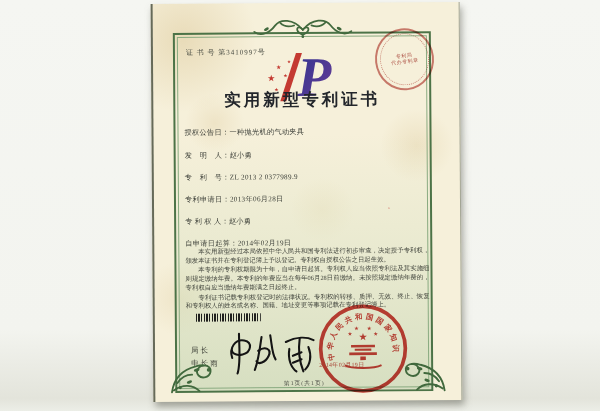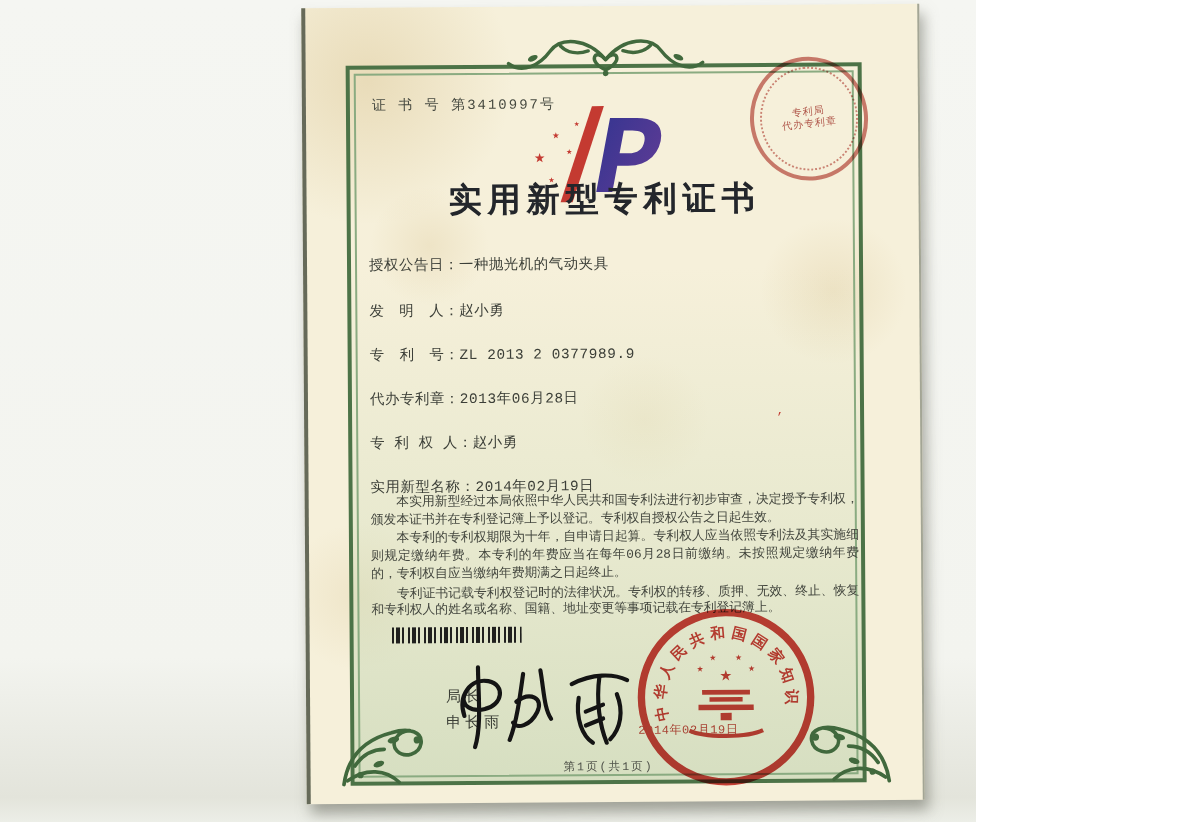--- a/index.html
+++ b/index.html
@@ -1,18 +1,18 @@
 <!DOCTYPE html>
 <html><head>
 <meta charset="utf-8">
 <style>
   html,body{margin:0;padding:0;}
   body{font-family:"Liberation Serif","DejaVu Serif",serif;}
-  #photo{position:relative;width:488px;height:411px;overflow:hidden;
-    background:linear-gradient(180deg,#f5f6f2 0%,#f3f4ef 80%,#e3e4db 97%,#eceee7 100%);font-family:Liberation Mono, monospace;}
+  #photo{position:relative;width:600px;height:411px;overflow:hidden;
+    background:linear-gradient(180deg,#f5f6f2 0%,#f3f4ef 80%,#e3e4db 97%,#eceee7 100%);}
   
   #paper{position:absolute;left:152px;top:3px;width:306px;height:398px;
     transform:rotate(-0.4deg);
     background-color:#f6f0da;
     background-image:
       radial-gradient(circle at 10% 9%,rgba(202,172,108,.30),rgba(202,172,108,0) 16%),
       radial-gradient(circle at 20% 30%,rgba(202,172,108,.18),rgba(202,172,108,0) 8%),
       radial-gradient(circle at 86% 36%,rgba(202,172,108,.20),rgba(202,172,108,0) 10%),
       radial-gradient(circle at 8% 74%,rgba(202,172,108,.16),rgba(202,172,108,0) 9%),
       radial-gradient(circle at 55% 52%,rgba(210,185,120,.12),rgba(210,185,120,0) 12%);
@@ -26,21 +26,21 @@
   
   .certno{position:absolute;left:33px;top:44px;font-size:7px;letter-spacing:1px;color:#474a41;}
   .title{position:absolute;left:20px;right:28px;top:86px;text-align:center;
     font-size:16.5px;font-weight:bold;letter-spacing:3px;color:#23262b;}
   .frow{position:absolute;left:31px;width:250px;font-size:7.2px;color:#3c3f38;letter-spacing:.3px;white-space:nowrap;}
   .paras{position:absolute;left:31px;top:244px;width:244px;font-size:6.4px;line-height:1.36;
     color:#43463e;text-align:justify;}
   .paras p{margin:0 0 1px 0;text-indent:2em;}
   .barcode{position:absolute;left:41px;top:310px;width:65px;height:8px;
     background:repeating-linear-gradient(90deg,#20201e 0 1px,transparent 1px 2px,#20201e 2px 4px,transparent 4px 5px,#20201e 5px 6px,transparent 6px 8px);}
-  .director{position:absolute;left:36px;top:340px;font-size:7.5px;line-height:13px;color:#3a3d35;letter-spacing:2px;margin-left:32px;}
+  .director{position:absolute;left:36px;top:340px;font-size:7.5px;line-height:13px;color:#3a3d35;letter-spacing:2px;}
   .pagefoot{position:absolute;left:20px;width:258px;top:376px;text-align:center;font-size:5.8px;color:#50534a;letter-spacing:1px;}
   .sealdate{position:absolute;left:2px;top:58px;font-size:6px;color:#bf3a30;letter-spacing:.3px;white-space:nowrap;}
   
   .garland{position:absolute;left:96px;top:12px;width:108px;height:26px;}
   .floral{position:absolute;width:46px;height:46px;top:346px;}
   .floral.l{left:13px;} .floral.r{left:247px;transform:scaleX(-1);}
   .logo{position:absolute;left:110px;top:46px;width:78px;height:56px;}
   .sig{position:absolute;left:64px;top:325px;width:106px;height:52px;}
   .seal{position:absolute;left:162px;top:300px;width:92px;height:92px;mix-blend-mode:multiply;opacity:.92;}
   .agstamp{position:absolute;left:222px;top:26px;width:55px;height:58px;transform:rotate(-6deg);
@@ -89,23 +89,23 @@
       <text x="20" y="28" font-size="5" fill="#c43a31">★</text>
       <text x="11" y="42" font-size="5" fill="#c43a31">★</text>
       <text x="24" y="14" font-size="4.5" fill="#c43a31">★</text>
     </svg>
 
     <div class="title">实用新型专利证书</div>
 
     <div class="frow" style="top:124px"><span>授权公告日：</span><span>一种抛光机的气动夹具</span></div>
     <div class="frow" style="top:147px"><span>发　明　人：</span><span>赵小勇</span></div>
     <div class="frow" style="top:169px"><span>专　利　号：</span><span>ZL 2013 2 0377989.9</span></div>
-    <div class="frow" style="top:191px"><span>代办专利章：</span><span>2013年06月28日</span></div>
+    <div class="frow" style="top:191px"><span>专利申请日：</span><span>2013年06月28日</span></div>
     <div class="frow" style="top:213px"><span>专 利 权 人：</span><span>赵小勇</span></div>
-    <div class="frow" style="top:235px"><span>实用新型名称：</span><span>2014年02月19日</span></div>
+    <div class="frow" style="top:235px"><span>自申请日起算：</span><span>2014年02月19日</span></div>
 
     <div class="paras">
       <p>本实用新型经过本局依照中华人民共和国专利法进行初步审查，决定授予专利权，颁发本证书并在专利登记簿上予以登记。专利权自授权公告之日起生效。</p>
       <p>本专利的专利权期限为十年，自申请日起算。专利权人应当依照专利法及其实施细则规定缴纳年费。本专利的年费应当在每年06月28日前缴纳。未按照规定缴纳年费的，专利权自应当缴纳年费期满之日起终止。</p>
       <p>专利证书记载专利权登记时的法律状况。专利权的转移、质押、无效、终止、恢复和专利权人的姓名或名称、国籍、地址变更等事项记载在专利登记簿上。</p>
     </div>
 
     <div class="barcode"></div>
 
     <div class="director">

